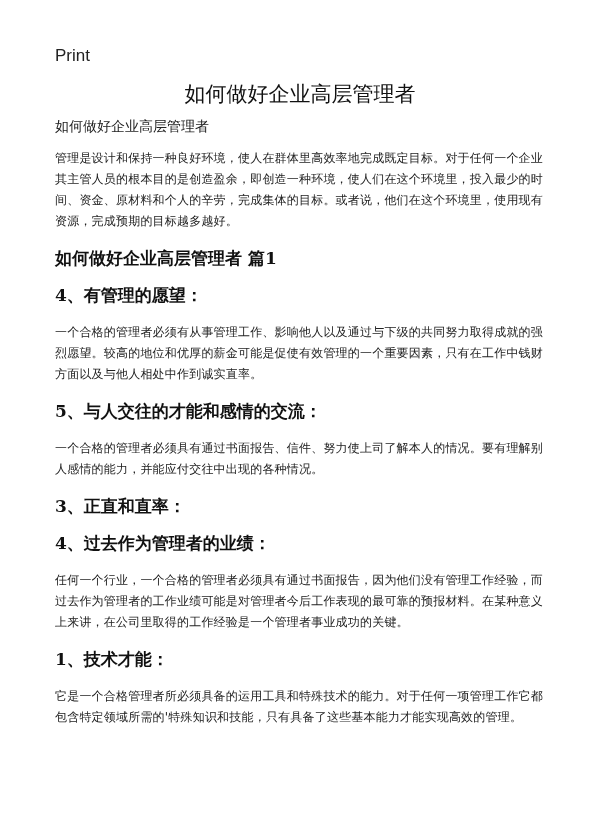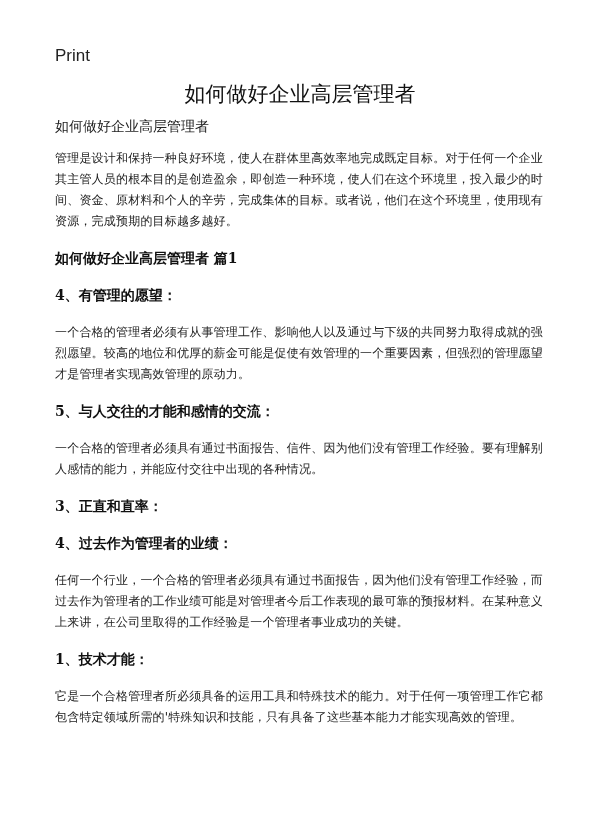--- a/index.html
+++ b/index.html
@@ -21,41 +21,41 @@
     .subtitle {
       position: absolute; top: 118px; left: 0;
       font-size: 14px; color: #222;
     }
     .flow { position: absolute; top: 148px; left: 0; width: 490px; }
     p.body {
       margin: 0 0 16px 0; font-size: 12px; line-height: 21px; color: #222;
       letter-spacing: 0.2px;
     }
     h3.head {
-      margin: 0 0 16px 0; font-size: 14px; line-height: 21px; font-weight: bold; color: #111;
+      margin: 0 0 16px 0; font-size: 17px; line-height: 21px; font-weight: bold; color: #111;
       font-family: "DejaVu Serif", "Liberation Serif", serif;
     }
   </style>
 </head>
 <body>
 
 <div class="page">
   <div class="print">Print</div>
   <h1 class="title">如何做好企业高层管理者</h1>
   <div class="subtitle">如何做好企业高层管理者</div>
 
   <div class="flow">
     <p class="body">管理是设计和保持一种良好环境，使人在群体里高效率地完成既定目标。对于任何一个企业其主管人员的根本目的是创造盈余，即创造一种环境，使人们在这个环境里，投入最少的时间、资金、原材料和个人的辛劳，完成集体的目标。或者说，他们在这个环境里，使用现有资源，完成预期的目标越多越好。</p>
     <h3 class="head">如何做好企业高层管理者 篇1</h3>
 
     <h3 class="head">4、有管理的愿望：</h3>
-    <p class="body">一个合格的管理者必须有从事管理工作、影响他人以及通过与下级的共同努力取得成就的强烈愿望。较高的地位和优厚的薪金可能是促使有效管理的一个重要因素，但强烈的管理愿望才是管理者实现高效管理的原动力。</p>
+    <p class="body">一个合格的管理者必须有从事管理工作、影响他人以及通过与下级的共同努力取得成就的强烈愿望。较高的地位和优厚的薪金可能是促使有效管理的一个重要因素，只有在工作中钱财方面以及与他人相处中作到诚实直率。</p>
 
     <h3 class="head">5、与人交往的才能和感情的交流：</h3>
-    <p class="body">一个合格的管理者必须具有通过书面报告、信件、因为他们没有管理工作经验。要有理解别人感情的能力，并能应付交往中出现的各种情况。</p>
+    <p class="body">一个合格的管理者必须具有通过书面报告、信件、努力使上司了解本人的情况。要有理解别人感情的能力，并能应付交往中出现的各种情况。</p>
 
     <h3 class="head">3、正直和直率：</h3>
 
     <h3 class="head">4、过去作为管理者的业绩：</h3>
     <p class="body">任何一个行业，一个合格的管理者必须具有通过书面报告，因为他们没有管理工作经验，而过去作为管理者的工作业绩可能是对管理者今后工作表现的最可靠的预报材料。在某种意义上来讲，在公司里取得的工作经验是一个管理者事业成功的关键。</p>
 
     <h3 class="head">1、技术才能：</h3>
     <p class="body">它是一个合格管理者所必须具备的运用工具和特殊技术的能力。对于任何一项管理工作它都包含特定领域所需的'特殊知识和技能，只有具备了这些基本能力才能实现高效的管理。</p>
 
   </div>

